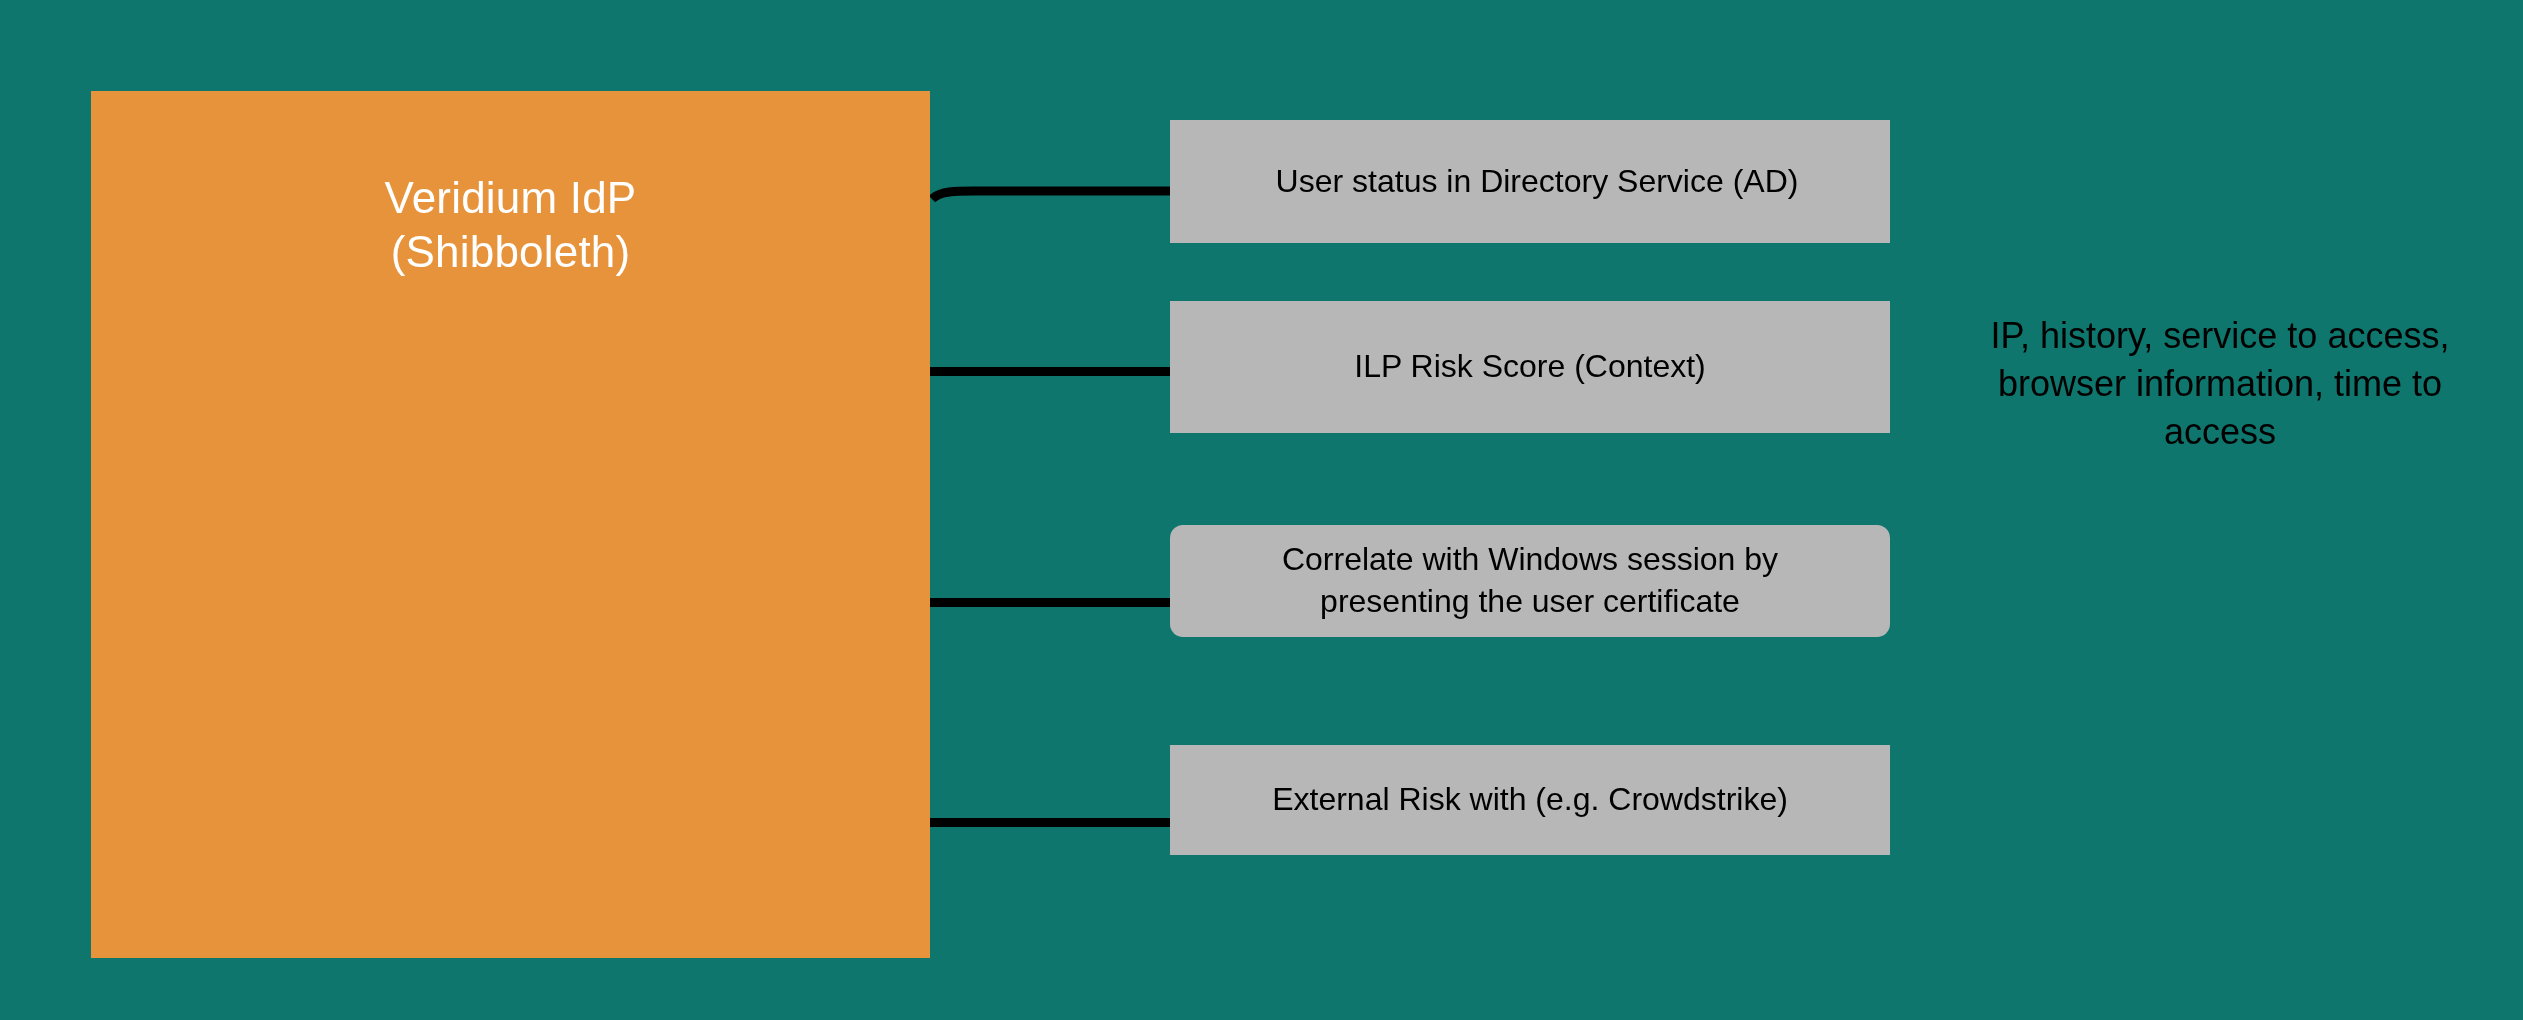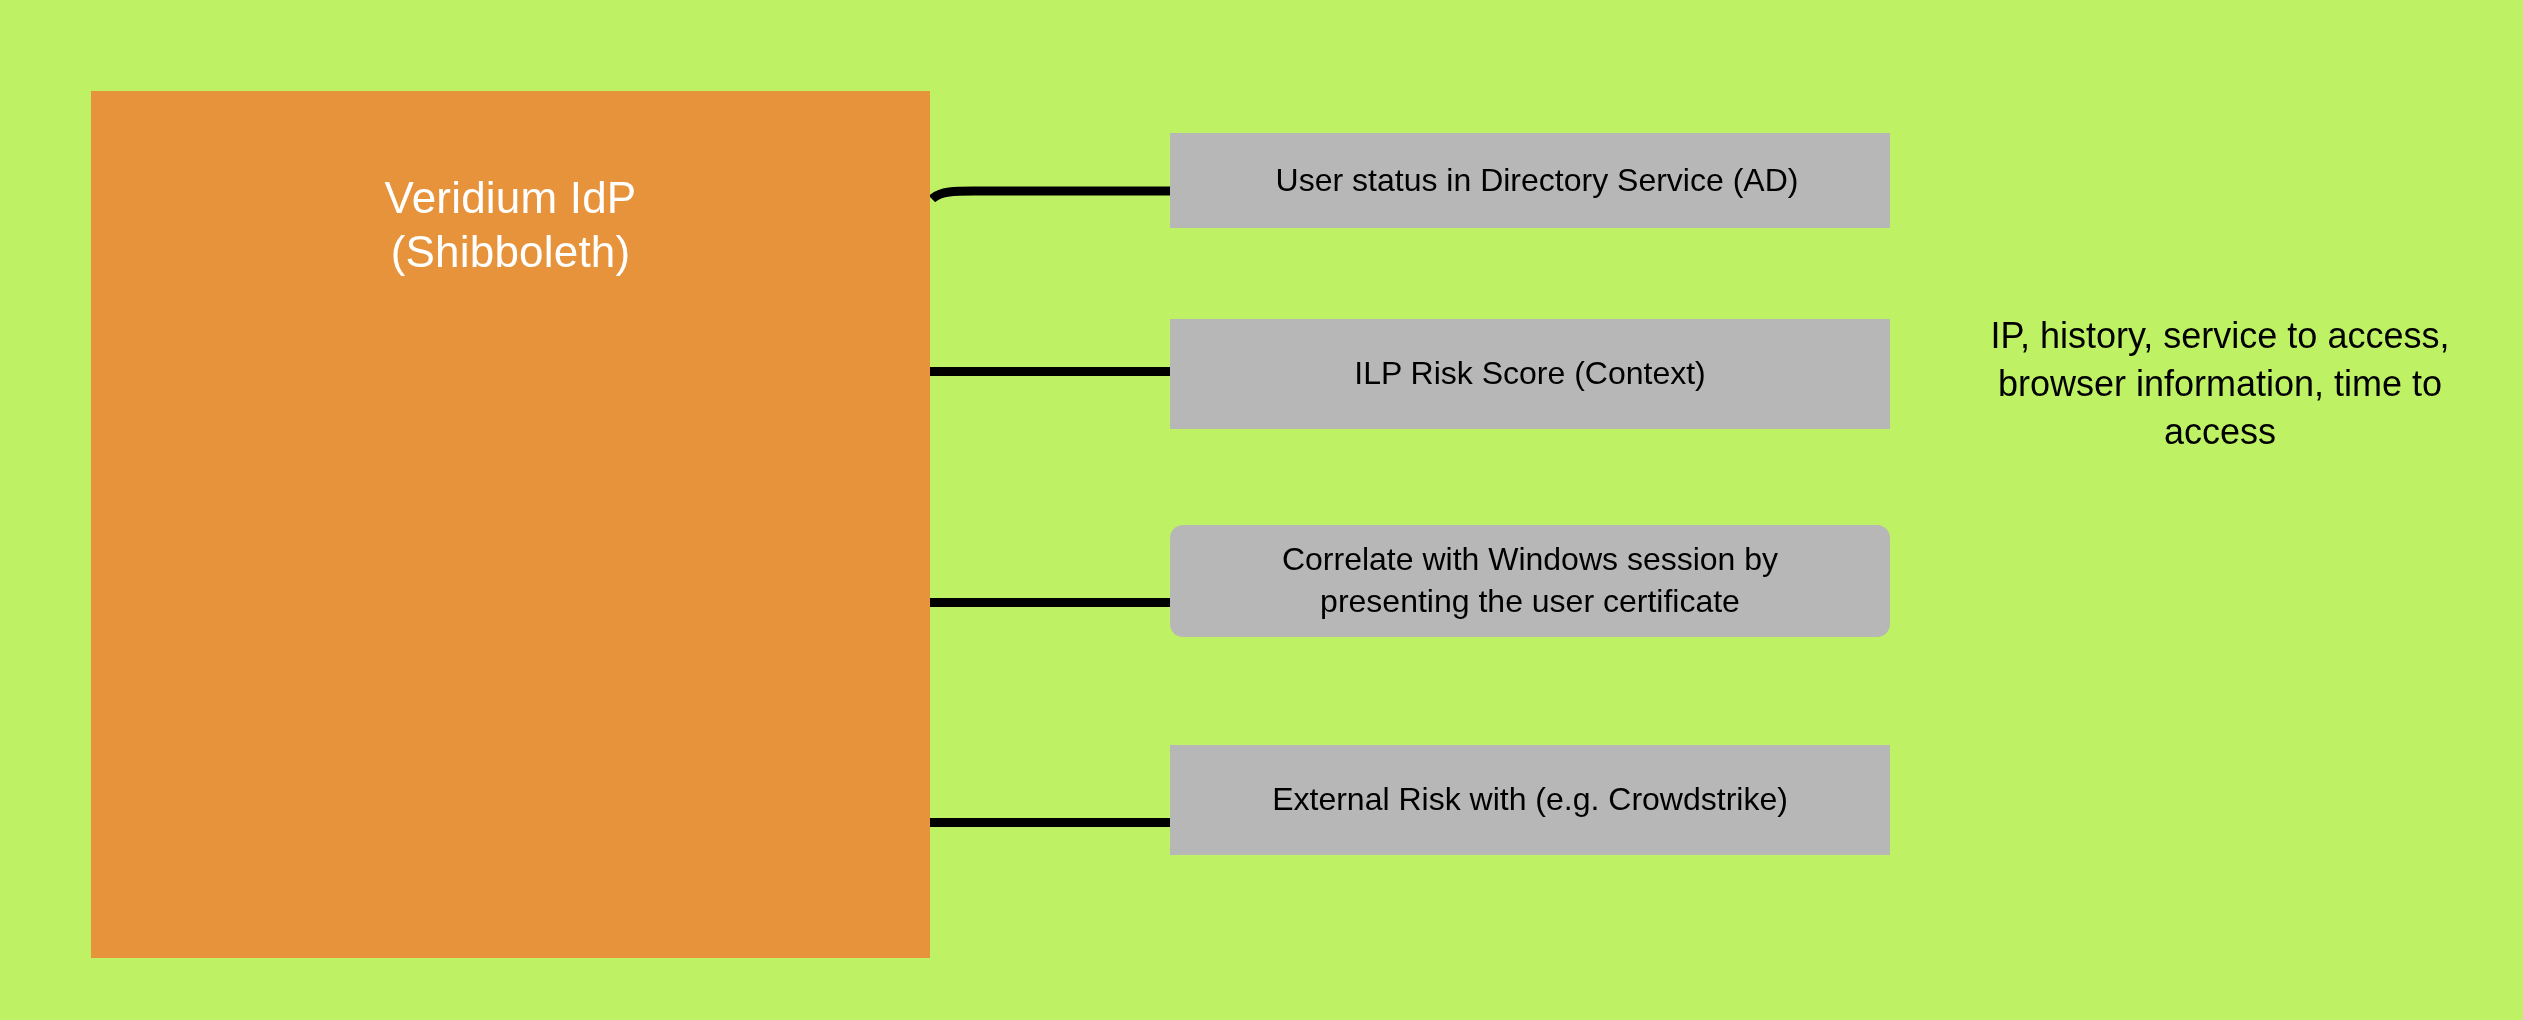--- a/index.html
+++ b/index.html
@@ -10,21 +10,21 @@
   }
   body {
     font-family: "Liberation Sans", sans-serif;
     -webkit-font-smoothing: antialiased;
   }
 
   #canvas {
     position: relative;
     width: 2523px;
     height: 1020px;
-    background: #bef264;
+    background: #0f766e;
     overflow: hidden;
   }
 
   
   .idp-block {
     position: absolute;
     left: 91px;
     top: 91px;
     width: 839px;
     height: 867px;
@@ -55,22 +55,22 @@
     display: flex;
     align-items: center;
     justify-content: center;
     text-align: center;
     color: #000000;
     font-size: 32px;
     line-height: 1.30;
     padding: 0 14px;
     white-space: pre-line;
   }
-  .signal-box.b1 { top: 133px; height: 95px; padding-left: 28px; }
-  .signal-box.b2 { top: 319px; height: 110px; }
+  .signal-box.b1 { top: 120px; height: 123px; padding-left: 28px; }
+  .signal-box.b2 { top: 301px; height: 132px; }
   .signal-box.b3 { top: 525px; height: 112px; border-radius: 13px; }
   .signal-box.b4 { top: 745px; height: 110px; }
 
   
   .connector {
     position: absolute;
     left: 930px;
     width: 242px;
     height: 9px;
     background: #000000;

